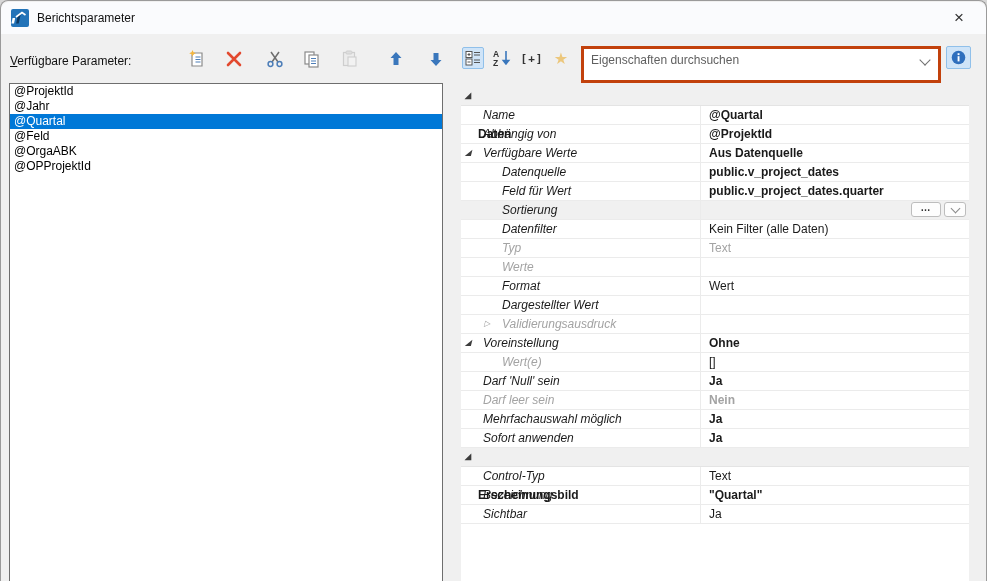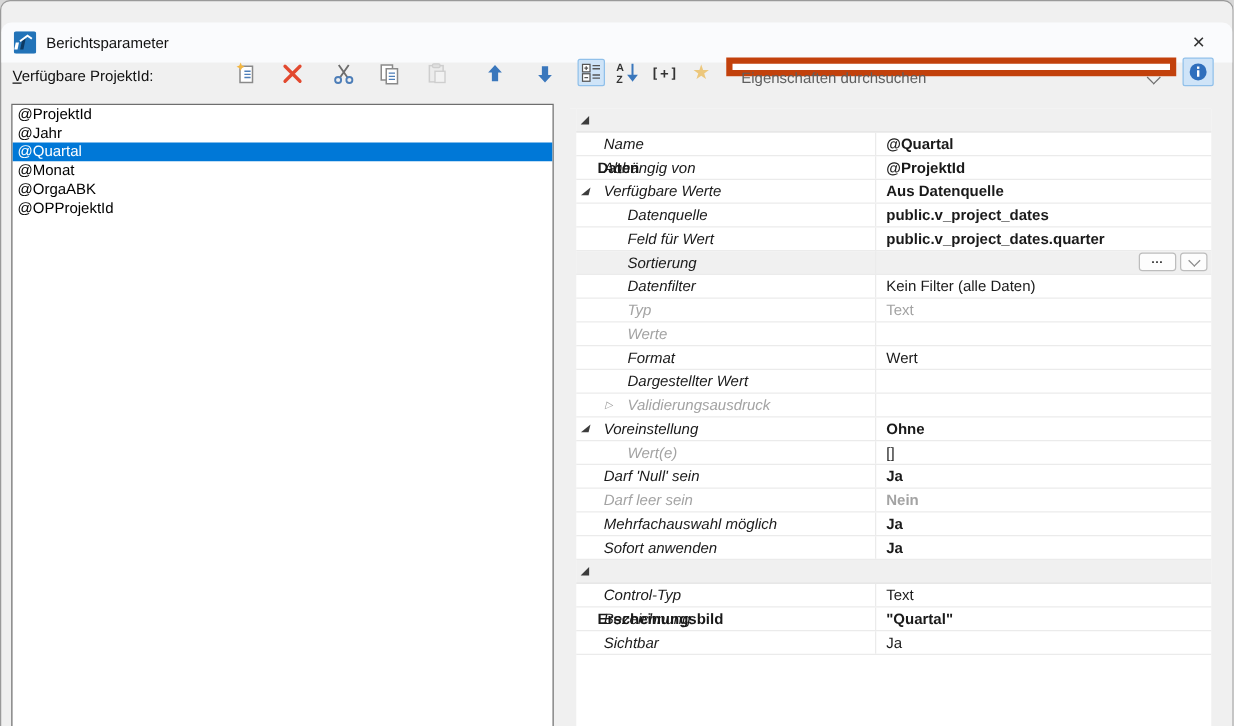--- a/index.html
+++ b/index.html
@@ -3,39 +3,39 @@
 <meta charset="utf-8">
 <style>
   html,body{margin:0;padding:0;background:#d7d7d7;}
   .window{
     position:relative;width:985px;height:580px;margin:0;
     background:#f0f0f0;border:1px solid #9a9a9a;border-bottom:none;
     border-radius:8px 8px 0 0;overflow:hidden;
     font-family:"Liberation Sans",sans-serif;font-size:12px;color:#1a1a1a;
   }
   
-  .titlebar{position:absolute;left:0;top:17px;right:0;height:32px;background:#fafbfd;border-radius:8px 8px 0 0;}
+  .titlebar{position:absolute;left:0;top:1px;right:0;height:32px;background:#fafbfd;border-radius:8px 8px 0 0;}
   .app-icon{position:absolute;left:10px;top:7px;width:18px;height:18px;}
   .title-text{position:absolute;left:36px;top:0;height:32px;line-height:32px;font-size:12px;color:#111;}
   .close-btn{position:absolute;right:10px;top:3px;width:34px;height:26px;text-align:center;line-height:26px;font-size:17px;color:#333;cursor:default;}
   
   .left-label{position:absolute;left:9px;top:53px;color:#111;}
   .mnemonic{text-decoration:underline;}
   .ltb{position:absolute;top:47px;width:22px;height:22px;display:flex;align-items:center;justify-content:center;}
   .ltb.disabled{opacity:.5;}
   .listbox{position:absolute;left:8px;top:82px;width:432px;height:500px;background:#fff;border:1px solid #6e6e6e;overflow:hidden;}
   .list-item{height:15px;line-height:15px;padding:0 0 0 4px;white-space:nowrap;color:#000;}
   .list-item.selected{background:#0078d7;color:#fff;}
   
   .ptb{position:absolute;top:46px;display:flex;align-items:center;justify-content:center;}
   .btn-cat{left:461px;width:22px;height:22px;background:#cfe4f8;border:1px solid #90c0ea;border-radius:2px;box-sizing:border-box;}
   .btn-az{left:489px;width:24px;height:22px;}
   .btn-expand{left:517px;width:28px;height:22px;font-size:11px;letter-spacing:1px;color:#333;font-weight:bold;font-family:"DejaVu Sans Mono",monospace;}
   .btn-star{left:549px;width:22px;height:22px;font-size:16px;color:#ecc77c;}
-  .search-combo{position:absolute;left:580px;top:45px;width:360px;height:15px;box-sizing:border-box;background:#fff;border:5px solid #c2410c;}
+  .search-combo{position:absolute;left:580px;top:45px;width:360px;height:37px;box-sizing:border-box;background:#fff;border:3px solid #c2410c;}
   .search-combo input{position:absolute;left:0;top:0;width:330px;height:21px;border:none;outline:none;padding:0 0 0 7px;
     font-family:"Liberation Sans",sans-serif;font-size:12px;color:#222;background:transparent;}
   .search-combo input::placeholder{color:#5f5f5f;opacity:1;}
   .combo-chev{position:absolute;right:9px;top:7px;width:7px;height:7px;border-right:1.4px solid #707070;border-bottom:1.4px solid #707070;transform:rotate(45deg);}
   .btn-info{left:945px;width:25px;height:23px;background:#cfe4f8;border:1px solid #90c0ea;border-radius:2px;box-sizing:border-box;top:45px;}
   
   .propgrid{position:absolute;left:455px;top:86px;width:513px;height:494px;background:#fff;}
   .propgrid::before{content:"";position:absolute;left:0;top:0;width:5px;height:100%;background:#f0f0f0;}
   .grid-rows{position:absolute;left:5px;top:0;width:508px;}
   .grid-row{position:relative;height:18px;line-height:18px;border-bottom:1px solid #ebebeb;display:flex;}
@@ -69,21 +69,21 @@
     <svg class="app-icon" viewBox="0 0 18 18">
       <rect x="0" y="0" width="18" height="18" rx="2" fill="#2273b8"></rect>
       <rect x="3.5" y="9" width="2.6" height="5.5" fill="#ffffff" transform="skewX(-12)"></rect>
       <rect x="8.2" y="6" width="2.6" height="8.5" fill="#0d3a63" transform="skewX(-12)"></rect>
       <path d="M5 8 L11 3.5 L14.5 6" stroke="#ffffff" stroke-width="1.6" fill="none"></path>
     </svg>
     <span class="title-text">Berichtsparameter</span>
     <div class="close-btn"><span>×</span></div>
   </div>
 
-  <div class="left-label"><span class="mnemonic">V</span><span>erfügbare ProjektId:</span></div>
+  <div class="left-label"><span class="mnemonic">V</span><span>erfügbare Parameter:</span></div>
 
   <div class="ltb" style="left:186px">
     <svg width="20" height="20" viewBox="0 0 20 20">
       <path d="M6 4 h8 v13 h-10 v-11 z" fill="#fff" stroke="#8a8a8a" stroke-width="1.2"></path>
       <path d="M7.5 8 h5 M7.5 10.5 h5 M7.5 13 h5" stroke="#4d7eb8" stroke-width="1.1"></path>
       <path d="M4.5 1 l1 2.3 2.3 1 -2.3 1 -1 2.3 -1-2.3 -2.3-1 2.3-1 z" fill="#f4b63f"></path>
     </svg>
   </div>
   <div class="ltb" style="left:222px">
     <svg width="20" height="20" viewBox="0 0 20 20">
@@ -119,21 +119,21 @@
   <div class="ltb" style="left:424px">
     <svg width="20" height="20" viewBox="0 0 20 20">
       <path d="M10 17 L4.5 11 H7.5 V4 H12.5 V11 H15.5 Z" fill="#3a77bc"></path>
     </svg>
   </div>
 
   <div class="listbox">
       <div class="list-item">@ProjektId</div>
       <div class="list-item">@Jahr</div>
       <div class="list-item selected">@Quartal</div>
-      <div class="list-item">@Monat</div>
+      <div class="list-item">@Feld</div>
       <div class="list-item">@OrgaABK</div>
       <div class="list-item">@OPProjektId</div>
     </div>
 
   <div class="ptb btn-cat">
     <svg width="16" height="16" viewBox="0 0 16 16">
       <rect x="1" y="1.5" width="6" height="6" fill="#fff" stroke="#555" stroke-width="1"></rect>
       <path d="M2.5 4.5 h3 M4 3 v3" stroke="#555" stroke-width="1"></path>
       <rect x="1" y="9" width="6" height="6" fill="#fff" stroke="#555" stroke-width="1"></rect>
       <path d="M2.5 12 h3" stroke="#555" stroke-width="1"></path>

